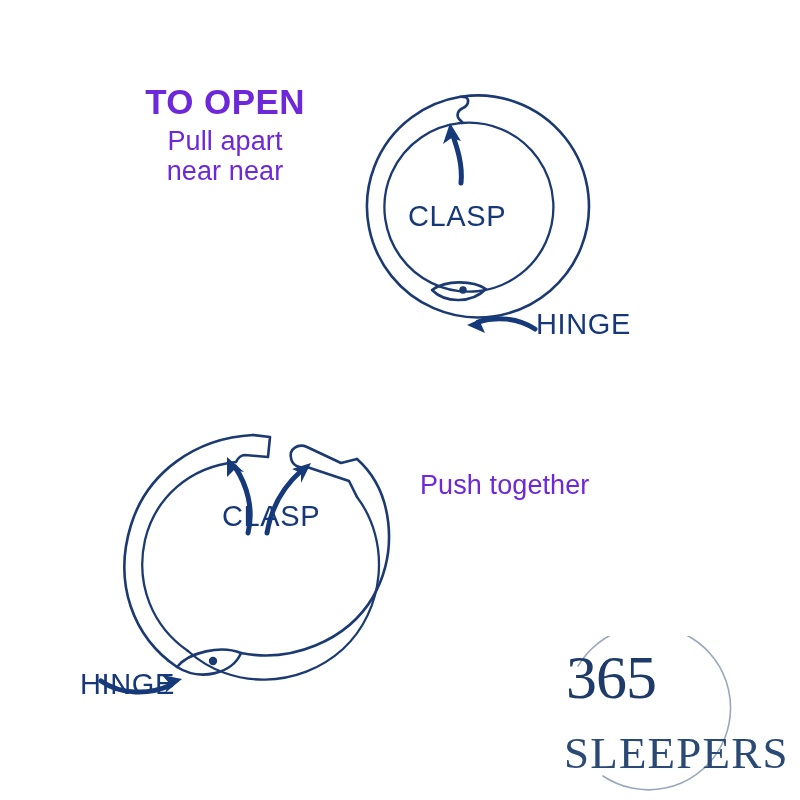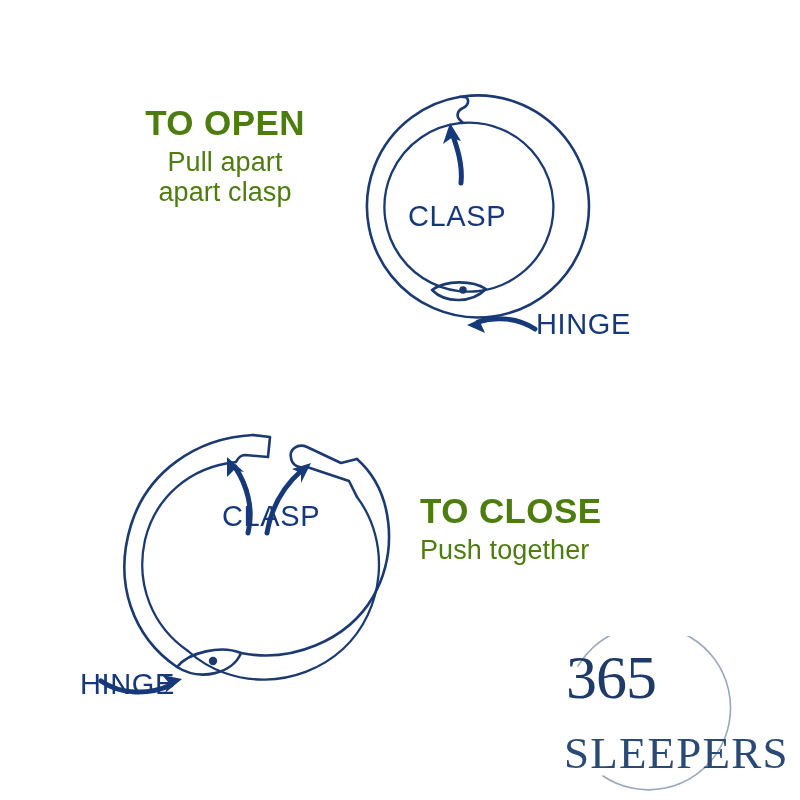--- a/index.html
+++ b/index.html
@@ -22,22 +22,21 @@
     inset: 0;
     width: 800px;
     height: 800px;
   }
 
   
   .text-block {
     position: absolute;
     text-align: center;
     line-height: 1.12;
-    color: #4d7c0f;
-    margin-top: 21px;
+    color: #6d28d9;
   }
 
   .heading {
     font-size: 35px;
     font-weight: 700;
     letter-spacing: 0.4px;
     white-space: nowrap;
   }
 
   .subline {
@@ -164,21 +163,21 @@
   }
 </style>
 </head>
 <body>
 
 <div class="stage">
 
   <div class="text-block" id="open-text">
     <div class="heading">TO OPEN</div>
     <div class="subline">Pull apart</div>
-    <div class="subline">apart clasp</div>
+    <div class="subline">near near</div>
   </div>
 
   <div class="diagram" id="ring-closed-wrap">
     <svg width="340" height="290" viewBox="0 0 340 290">
 
       <path class="ring-line" d="M 140.5 21.8
                A 111 111 0 1 0 142.5 21.5"></path>
 
       <path class="ring-line" d="M 140.5 21.8
                L 146 22.2
@@ -258,21 +257,20 @@
       <path class="arrow-stroke" d="M 46 276
                C 66 290 94 290 116 280"></path>
       <path class="arrow-head" d="M 127 274 L 110 288 L 114 278 L 107 270 Z"></path>
     </svg>
   </div>
 
   <div class="diagram-label" id="clasp-label-open">CLASP</div>
   <div class="diagram-label" id="hinge-label-open">HINGE</div>
 
   <div class="text-block" id="close-text">
-    <div class="heading">TO CLOSE</div>
     <div class="subline">Push together</div>
   </div>
 
   <div id="logo">
     <svg width="232" height="172" viewBox="0 0 232 172" style="position:absolute;left:0;top:0;">
       <path class="logo-arc" d="M 30 30
                A 82 82 0 1 1 55 140"></path>
     </svg>
     <div class="logo-365">365</div>
     <div class="logo-sleepers">SLEEPERS</div>

